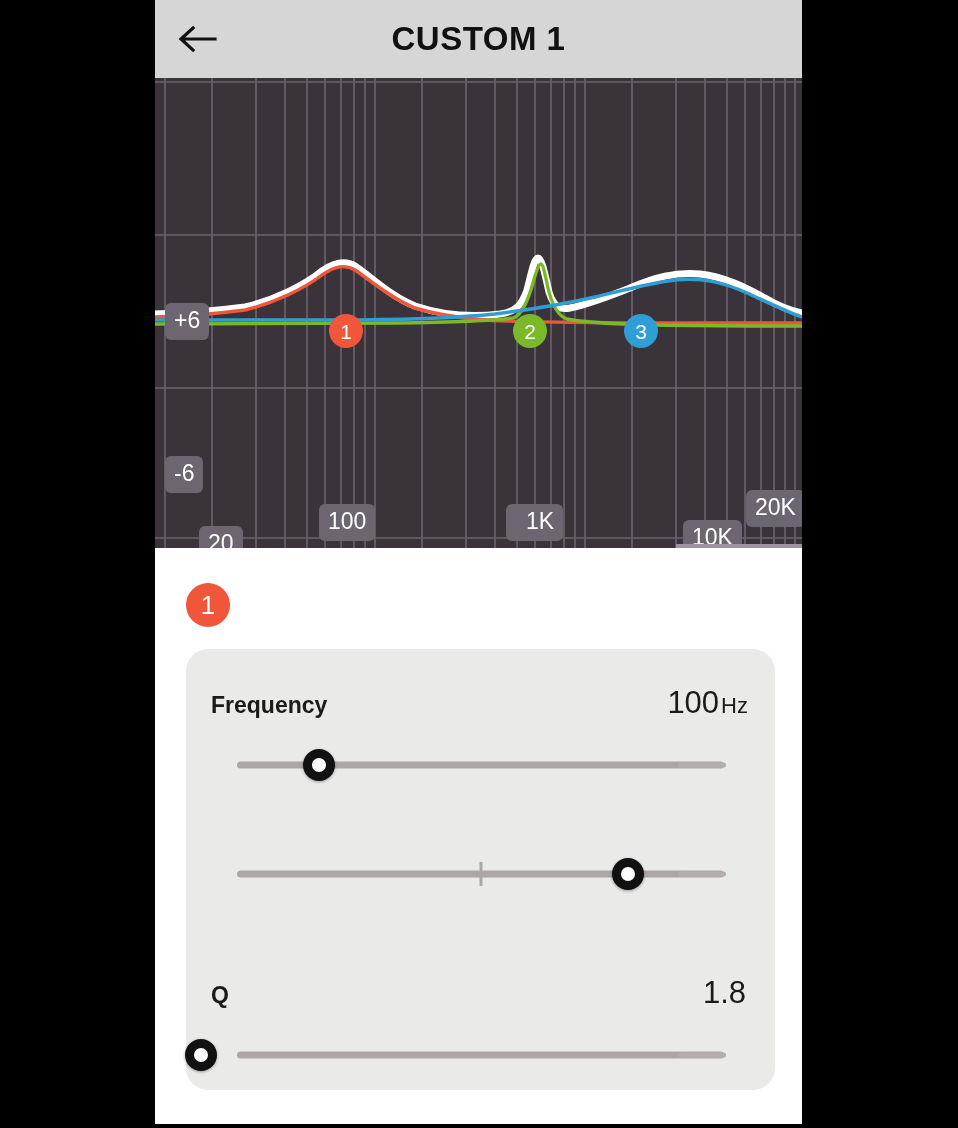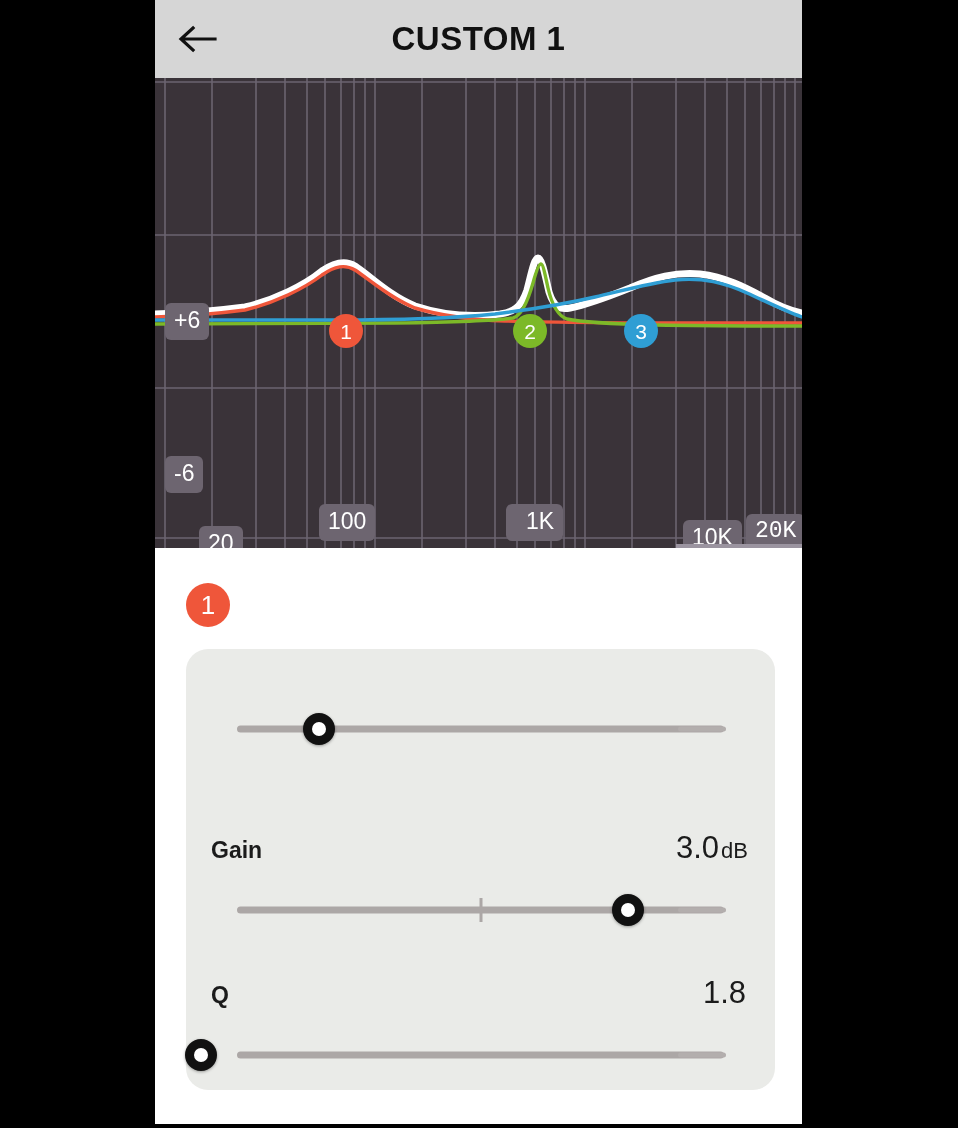--- a/index.html
+++ b/index.html
@@ -276,21 +276,21 @@
                C612,224 630,233 647,239"></path>
     </svg>
 
     <div class="axis-chip" style="left:10px; top:225px;">+6</div>
     <div class="axis-chip" style="left:10px; top:378px;">-6</div>
 
     <div class="axis-chip" style="left:44px; top:448px;">20</div>
     <div class="axis-chip" style="left:164px; top:426px;">100</div>
     <div class="axis-chip" style="left:351px; top:426px;padding-left:20px;">1K</div>
     <div class="axis-chip" style="left:528px; top:442px;">10K</div>
-    <div class="axis-chip" style="left:591px; top:436px;font-family:Liberation Mono, monospace;">20K</div>
+    <div class="axis-chip" style="left:591px; top:412px;">20K</div>
 
     <div class="band-marker" style="left:174px; top:236px; background:#ef563a;">
       <span>1</span>
     </div>
     <div class="band-marker" style="left:358px; top:236px; background:#7cb928;">
       <span>2</span>
     </div>
     <div class="band-marker" style="left:469px; top:236px; background:#2f9ed4;">
       <span>3</span>
     </div>
@@ -300,32 +300,32 @@
 
   <div id="controls-area">
 
     <div id="selected-band-badge" style="background:#ef563a;">
       <span>1</span>
     </div>
 
     <div id="params-card">
 
       <div class="param-row" style="top:36px;">
+        <div class="param-head">
+          <span class="param-label">Frequency</span>
+          <span class="param-value"><span>100</span><span class="unit">Hz</span></span>
+        </div>
         <div class="slider">
           <div class="slider-track"></div>
           <div class="slider-track-tail"></div>
           <div class="slider-thumb" style="left:22.5%;"></div>
         </div>
       </div>
 
       <div class="param-row" style="top:181px;">
-        <div class="param-head">
-          <span class="param-label">Gain</span>
-          <span class="param-value"><span>3.0</span><span class="unit">dB</span></span>
-        </div>
         <div class="slider">
           <div class="slider-track"></div>
           <div class="slider-track-tail"></div>
           <div class="slider-tick" style="left:50%;"></div>
           <div class="slider-thumb" style="left:75%;"></div>
         </div>
       </div>
 
       <div class="param-row" style="top:326px;">
         <div class="param-head">

